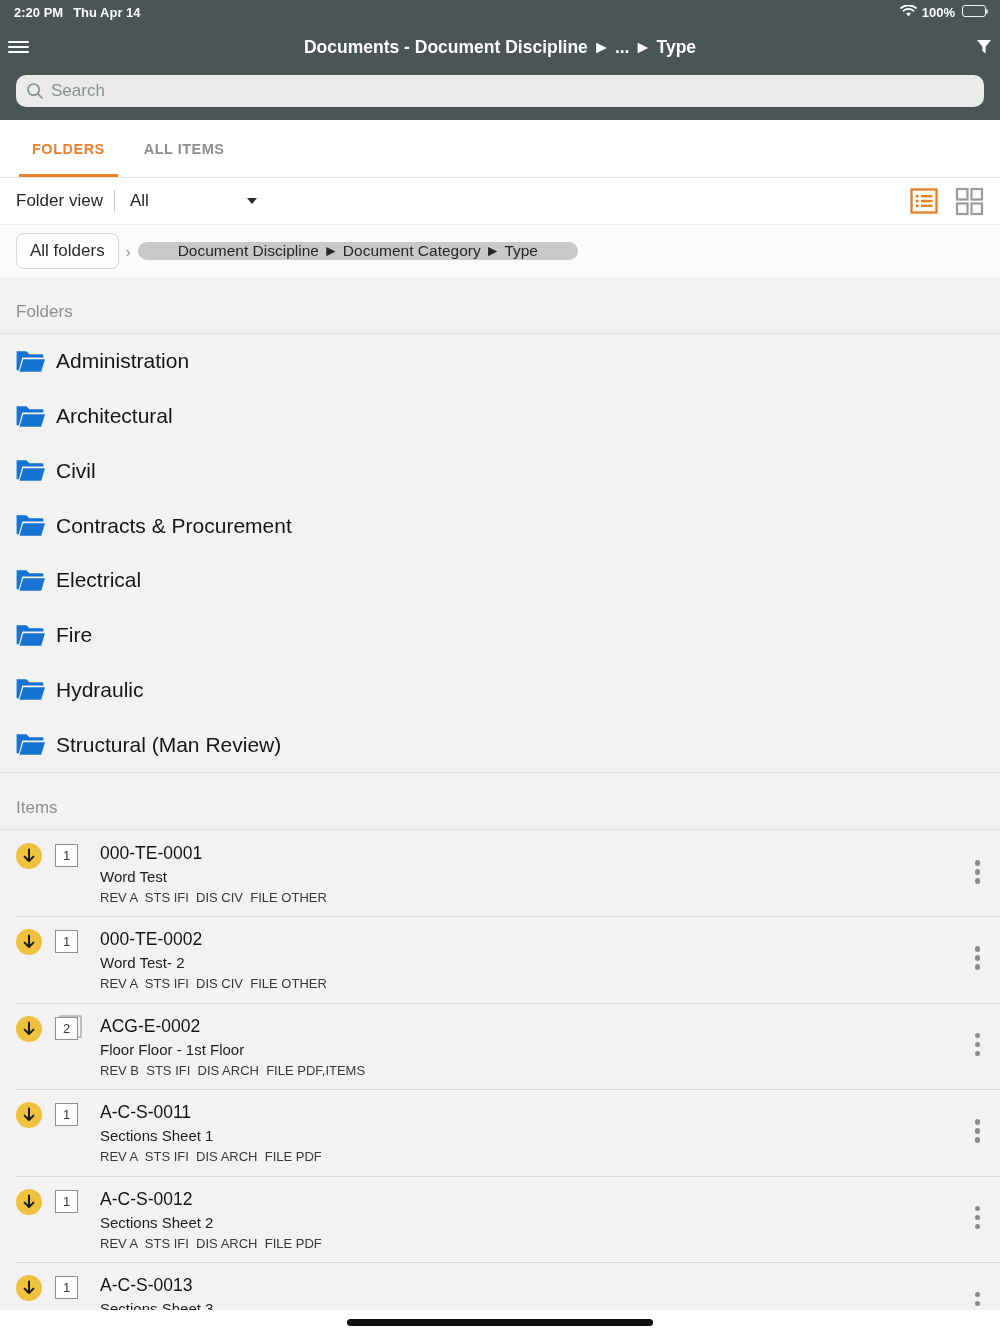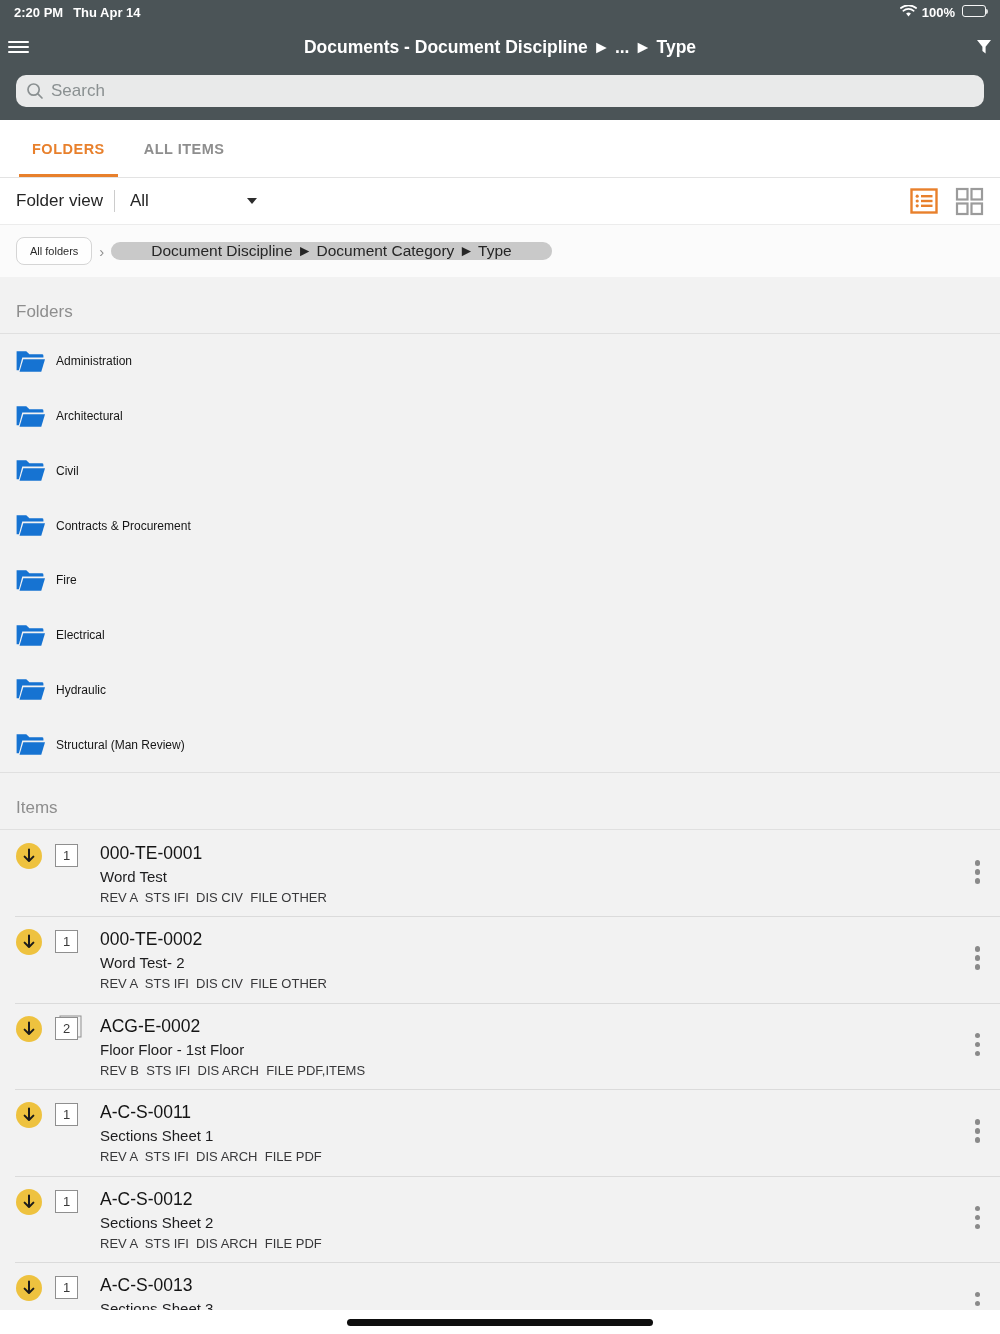--- a/index.html
+++ b/index.html
@@ -41,33 +41,33 @@
   .view-label { font-size:17px; color:#262626; }
   .v-div { width:1px; height:22px; background:#cccccc; margin:0 15px 0 11px; }
   .view-value { font-size:17px; color:#262626; }
   .caret-down { width:0; height:0; border-left:5.5px solid transparent; border-right:5.5px solid transparent;
     border-top:6.5px solid #2c2c2c; margin-left:98px; }
   .view-icons { margin-left:auto; display:flex; align-items:center; gap:17px; }
 
   
   .crumb-row { height:52px; background:#fbfbfb; display:flex; align-items:center; padding:0 16px; }
   .chip-root { border:1px solid #d5d5d5; border-radius:8px; background:#fefefe; padding:7px 13px;
-    font-size:11px; color:#2b2b2b; cursor:pointer; }
+    font-size:17px; color:#2b2b2b; cursor:pointer; }
   .crumb-sep { color:#8f8f8f; font-size:15px; margin:0 7px; }
   .chip-path { background:#c9c9c9; border-radius:16px; padding:0 40px; font-size:15.5px; color:#262626; cursor:pointer; }
 
   
   .content { background:#f2f2f2; height:1040px; overflow:hidden; }
   .section-head { height:57px; display:flex; align-items:flex-end; padding:0 16px 11px; color:#8e8e8e;
     font-size:17px; border-bottom:1px solid #e0e0e0; }
   .section-head.items-head { height:58px; border-top:1px solid #e0e0e0; }
 
   .folder-row { height:54.75px; display:flex; align-items:center; padding:0 16px; gap:11px; cursor:pointer; }
   .folder-icon { display:flex; width:29px; justify-content:center; }
-  .folder-label { font-size:12px; color:#161616; }
+  .folder-label { font-size:21px; color:#161616; }
 
   .item-row { height:86.4px; position:relative; padding:13px 16px 0; display:flex; align-items:flex-start; }
   .item-row.with-sep::before { content:""; position:absolute; top:0; left:15px; right:0; height:1px; background:#dbdbdb; }
   .dl-circle { width:26px; height:26px; border-radius:50%; background:#eec23f; display:flex;
     align-items:center; justify-content:center; flex:none; cursor:pointer; }
   .count-badge { width:23px; height:23px; border:1.5px solid #8f8f8f; background:#fff; display:flex;
     align-items:center; justify-content:center; font-size:13px; color:#3a3a3a; margin-left:13px; margin-top:1px; flex:none; }
   .count-badge.stacked { box-shadow:4px -2px 0 -1.5px #f2f2f2, 4px -2px 0 -0.5px #8f8f8f; }
   .item-text { margin-left:22px; padding-right:60px; }
   .item-code { font-size:17.5px; color:#141414; }
@@ -211,31 +211,31 @@
     <span class="folder-label">Contracts &amp; Procurement</span>
   </div>
 
   <div class="folder-row">
     <span class="folder-icon">
       <svg width="29" height="23" viewBox="0 0 24 19">
         <path d="M0.5 1 h8 l2.6 2.6 H21.5 a1.2 1.2 0 0 1 1.2 1.2 V6.2 H5.2 L2.4 16.8 H0.5 Z" fill="#1673d2"></path>
         <path d="M6 7.6 H24 L20.9 18 H2.9 Z" fill="#1673d2"></path>
       </svg>
     </span>
+    <span class="folder-label">Electrical</span>
+  </div>
+
+  <div class="folder-row">
+    <span class="folder-icon">
+      <svg width="29" height="23" viewBox="0 0 24 19">
+        <path d="M0.5 1 h8 l2.6 2.6 H21.5 a1.2 1.2 0 0 1 1.2 1.2 V6.2 H5.2 L2.4 16.8 H0.5 Z" fill="#1673d2"></path>
+        <path d="M6 7.6 H24 L20.9 18 H2.9 Z" fill="#1673d2"></path>
+      </svg>
+    </span>
     <span class="folder-label">Fire</span>
-  </div>
-
-  <div class="folder-row">
-    <span class="folder-icon">
-      <svg width="29" height="23" viewBox="0 0 24 19">
-        <path d="M0.5 1 h8 l2.6 2.6 H21.5 a1.2 1.2 0 0 1 1.2 1.2 V6.2 H5.2 L2.4 16.8 H0.5 Z" fill="#1673d2"></path>
-        <path d="M6 7.6 H24 L20.9 18 H2.9 Z" fill="#1673d2"></path>
-      </svg>
-    </span>
-    <span class="folder-label">Electrical</span>
   </div>
 
   <div class="folder-row">
     <span class="folder-icon">
       <svg width="29" height="23" viewBox="0 0 24 19">
         <path d="M0.5 1 h8 l2.6 2.6 H21.5 a1.2 1.2 0 0 1 1.2 1.2 V6.2 H5.2 L2.4 16.8 H0.5 Z" fill="#1673d2"></path>
         <path d="M6 7.6 H24 L20.9 18 H2.9 Z" fill="#1673d2"></path>
       </svg>
     </span>
     <span class="folder-label">Hydraulic</span>

